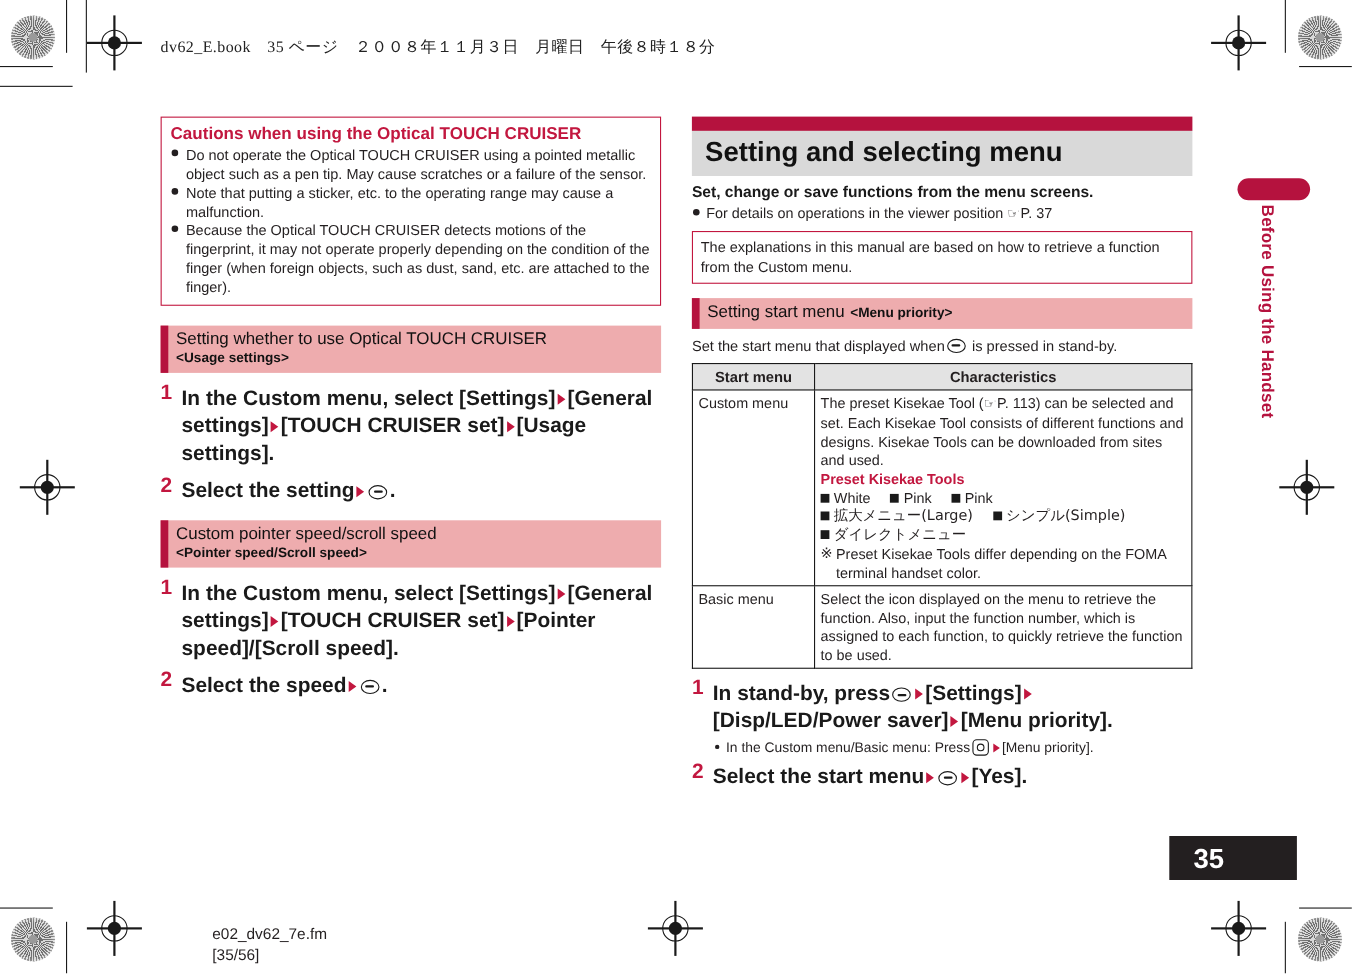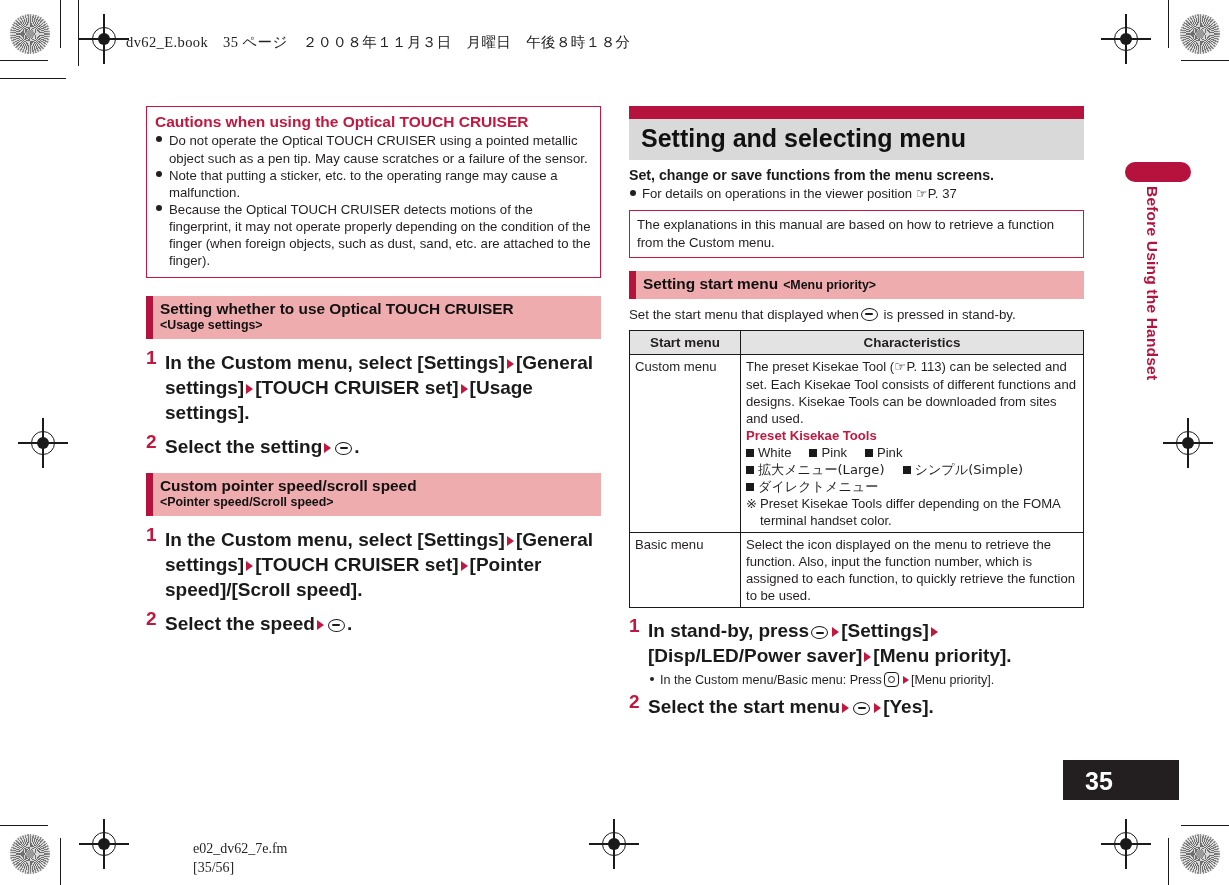--- a/index.html
+++ b/index.html
@@ -20,21 +20,21 @@
   .reg-target{position:absolute;width:32px;height:32px;}
   .reg-target .ring{position:absolute;left:4px;top:4px;width:24px;height:24px;
     border:1.6px solid #1a1a1a;border-radius:50%;box-sizing:border-box;}
   .reg-target .dot{position:absolute;left:10px;top:10px;width:12px;height:12px;
     border-radius:50%;background:#1a1a1a;}
   .reg-target .hl{position:absolute;left:-9px;top:15.2px;width:50px;height:1.6px;background:#1a1a1a;}
   .reg-target .vl{position:absolute;top:-9px;left:15.2px;height:50px;width:1.6px;background:#1a1a1a;}
   .cropline{position:absolute;background:#1a1a1a;}
 
   
-  .bookheader{position:absolute;left:126px;top:33px;font-family:"Liberation Serif","DejaVu Serif",serif;
+  .bookheader{position:absolute;left:146px;top:33px;font-family:"Liberation Serif","DejaVu Serif",serif;
     font-size:14.5px;letter-spacing:.4px;color:#222;white-space:nowrap;}
 
   
   .sidetab{position:absolute;left:1125px;top:162px;width:66px;height:20px;border-radius:10px;background:#b5123e;}
   .sidelabel{position:absolute;left:1144px;top:186px;writing-mode:vertical-rl;
     font-size:15.5px;font-weight:bold;color:#b5123e;letter-spacing:.2px;line-height:1;}
 
   
   .col{position:absolute;width:455px;}
   .colL{left:146px;top:106px;}
@@ -44,21 +44,21 @@
   .cautionbox{border:1.6px solid #c2173f;padding:5px 8px 7px 8px;box-sizing:border-box;width:455px;}
   .caution-title{color:#c2173f;font-size:15.5px;font-weight:bold;line-height:1.25;margin-bottom:1px;}
   .bullets{margin:0;padding:0;list-style:none;}
   .bullets li{position:relative;padding-left:14px;font-size:13.2px;line-height:1.3;margin-bottom:0px;color:#231f20;}
   .bullets li .bull{position:absolute;left:1px;top:4px;width:6px;height:6px;border-radius:50%;background:#231f20;}
 
   
   .sec{position:relative;background:#eeacae;min-height:28px;box-sizing:border-box;
        padding:4px 6px 5px 14px;margin:0;}
   .sec::before{content:"";position:absolute;left:0;top:0;bottom:0;width:7px;background:#b5123e;}
-  .sec .t1{font-size:15.4px;font-weight:bold;color:#111;line-height:1.2;}
+  .sec .t1{font-size:15.4px;font-weight:normal;color:#111;line-height:1.2;}
   .sec .t2{font-size:12.4px;font-weight:bold;color:#111;line-height:1.25;}
   .sec.inline .t1{display:inline;}
   .sec.inline .t2{display:inline;margin-left:5px;}
 
   
   .step{position:relative;padding-left:19px;margin-top:7px;}
   .step .num{position:absolute;left:0;top:-2px;font-size:19px;font-weight:bold;color:#c2173f;
     font-family:"Liberation Sans",sans-serif;line-height:1.1;}
   .step .txt{font-size:19px;font-weight:bold;line-height:1.32;color:#1a1a1a;}
   .substep{position:relative;padding-left:12px;margin-top:3px;font-size:12.6px;line-height:1.3;color:#231f20;}
@@ -106,21 +106,21 @@
   .jp{font-family:"DejaVu Sans",sans-serif;}
   .noteline{display:flex;}
   .noteline .mk{margin-right:3px;}
 
   
   .pagenum{position:absolute;left:1063px;top:760px;width:116px;height:40px;background:#231f20;}
   .pagenum span{position:absolute;left:22px;top:7px;color:#fff;font-size:25px;font-weight:bold;
     font-family:"Liberation Sans",sans-serif;}
 
   
-  .footer{position:absolute;left:193px;top:840px;font-size:14px;line-height:1.35;color:#231f20;font-family:Liberation Serif, serif;}
+  .footer{position:absolute;left:193px;top:840px;font-size:14px;line-height:1.35;color:#231f20;}
 </style>
 </head>
 <body>
 
 <div class="reg-star abs" style="left:10px;top:14px;"></div>
 <div class="reg-star abs" style="left:1180px;top:14px;"></div>
 <div class="reg-star abs" style="left:10px;top:834px;"></div>
 <div class="reg-star abs" style="left:1180px;top:834px;"></div>
 
 <div class="cropline" style="left:60px;top:0;width:1.4px;height:48px;"></div>

